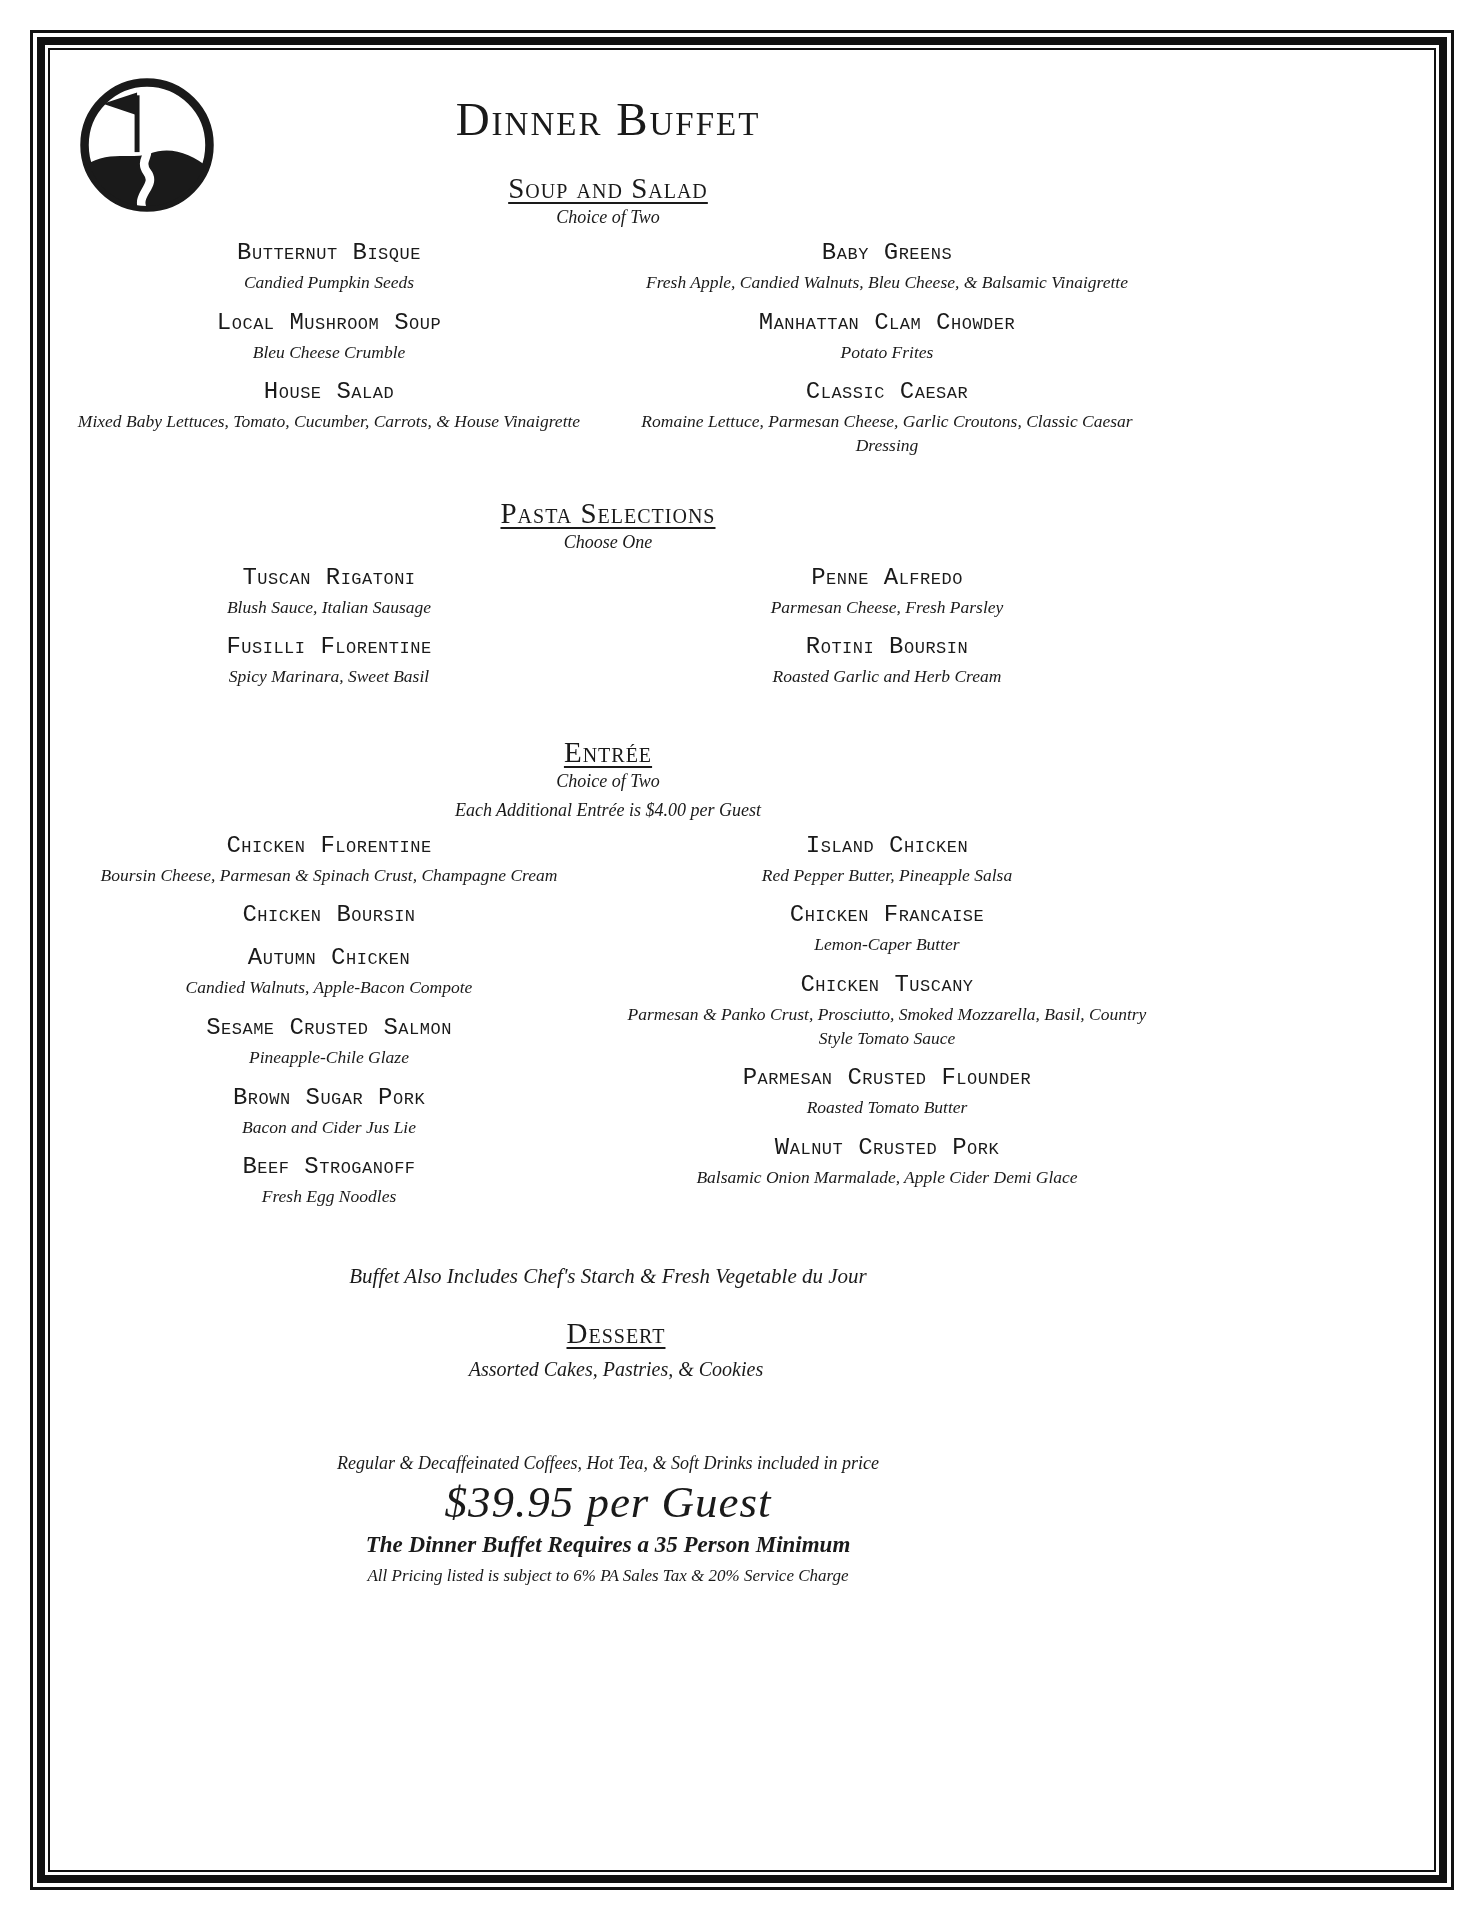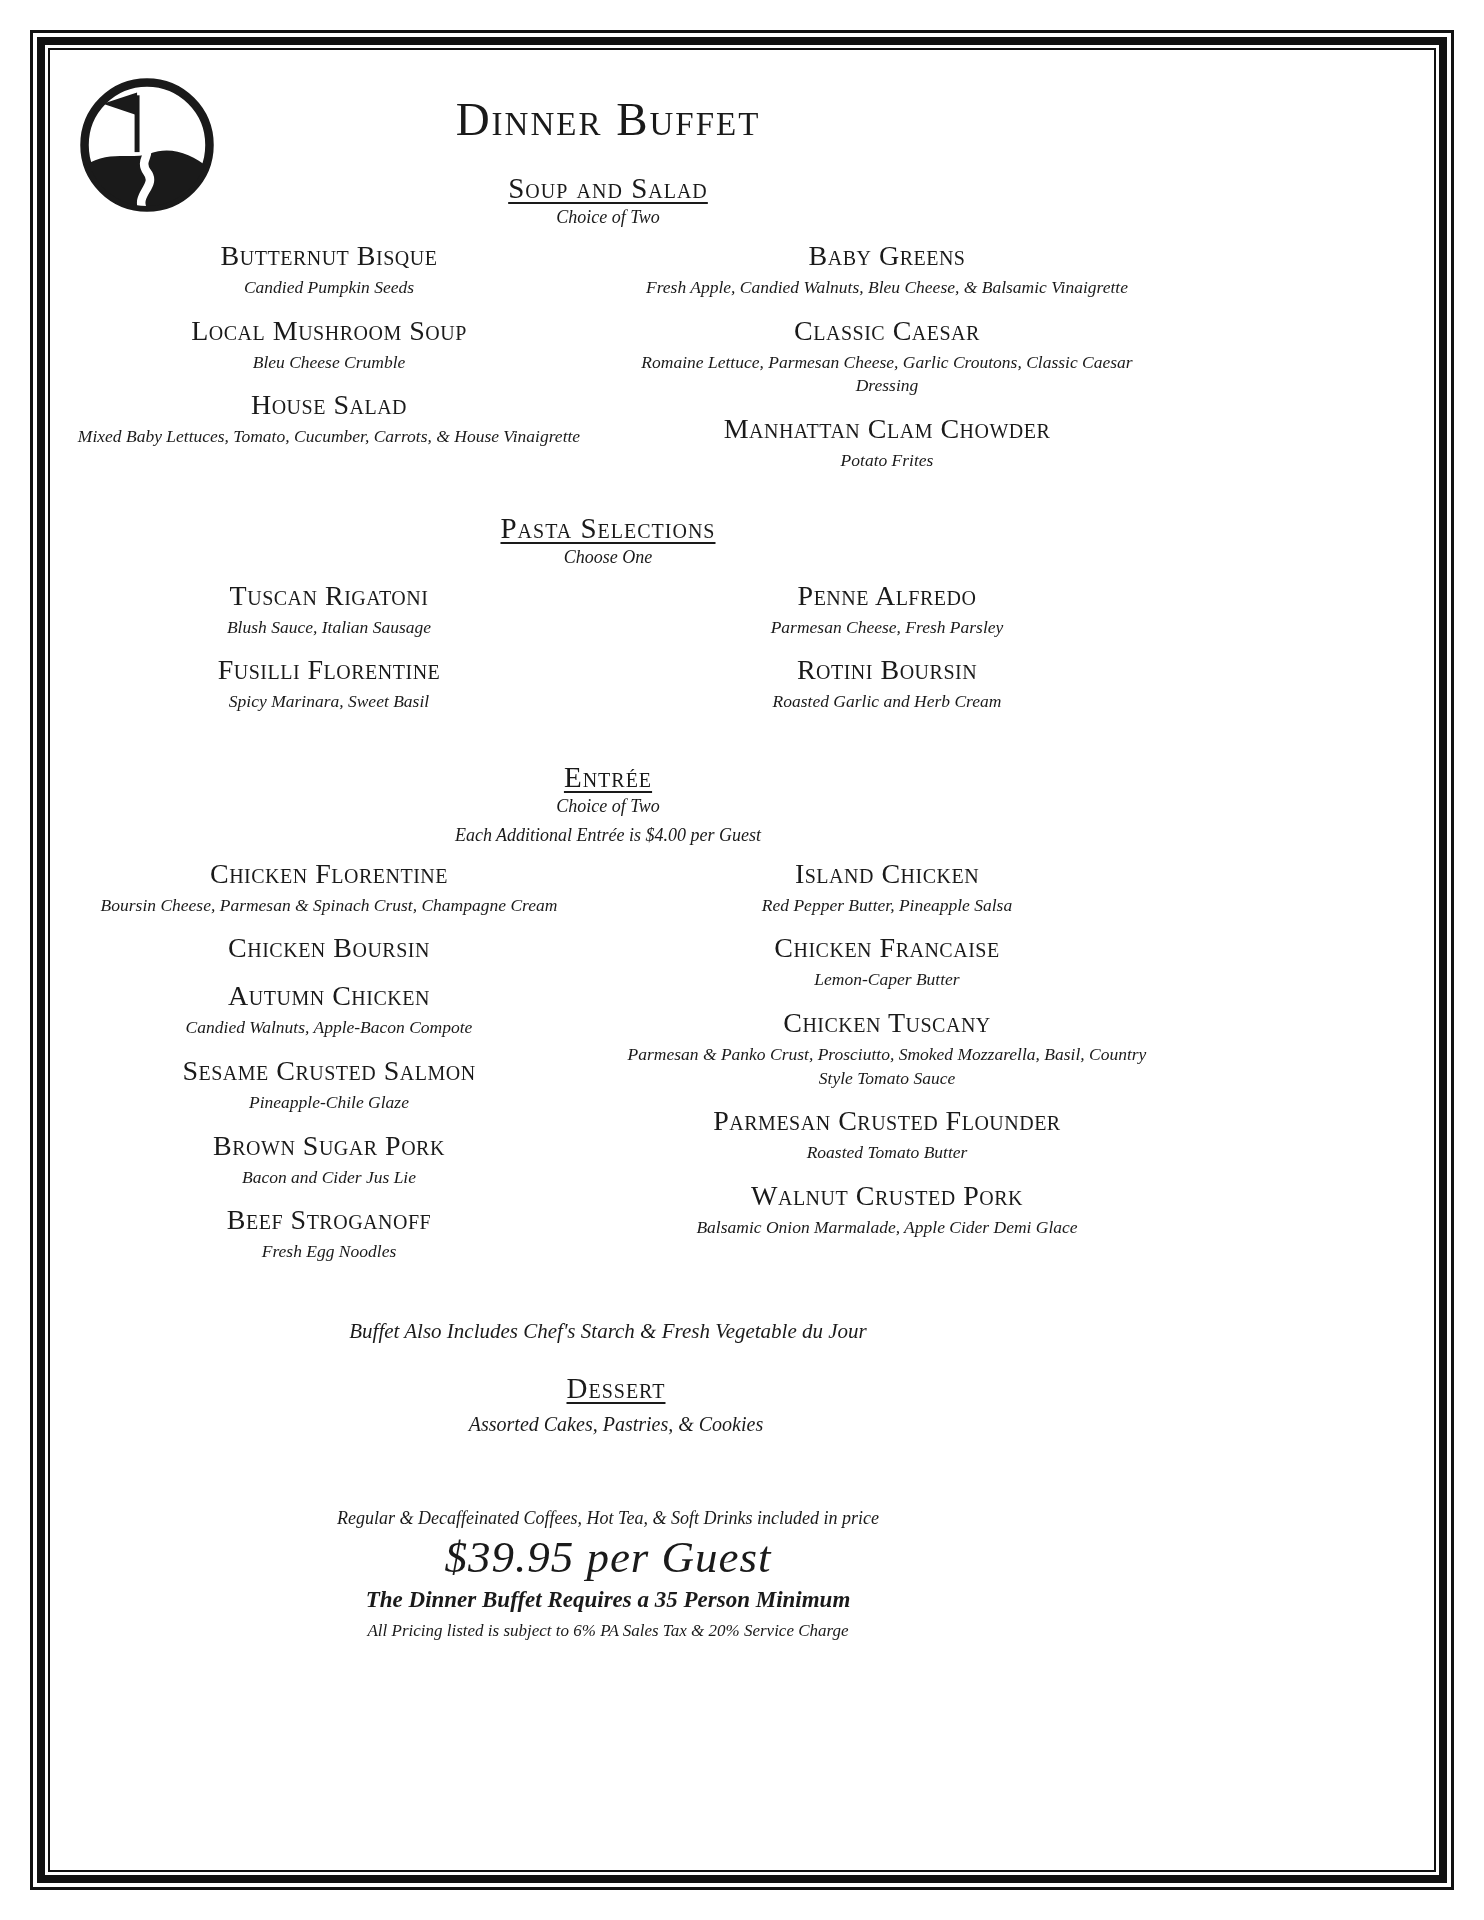--- a/index.html
+++ b/index.html
@@ -36,21 +36,21 @@
   }
   .section-note2 {
     font-style: italic; font-size: 18px; margin-top: 8px;
   }
 
   .cols { display: flex; margin-top: 10px; }
   .col { width: 50%; }
 
   .item { margin-bottom: 13px; }
   .item-name {
-    font-variant: small-caps; font-size: 28px; letter-spacing: 0.5px; line-height: 1.25;
+    font-variant: small-caps; font-size: 24px; letter-spacing: 0.5px; line-height: 1.25; font-family: Liberation Mono, monospace;
   }
   .item-desc {
     font-style: italic; font-size: 17.5px; line-height: 1.35; margin-top: 3px;
     padding: 0 8px;
   }
 
   .sec { margin-top: 26px; }
   .sec-entree { margin-top: 34px; }
 
   .buffet-note {
@@ -115,26 +115,26 @@
             <div class="item-name">House Salad</div>
             <div class="item-desc">Mixed Baby Lettuces, Tomato, Cucumber, Carrots, &amp; House Vinaigrette</div>
           </div>
         </div>
         <div class="col">
           <div class="item">
             <div class="item-name">Baby Greens</div>
             <div class="item-desc">Fresh Apple, Candied Walnuts, Bleu Cheese, &amp; Balsamic Vinaigrette</div>
           </div>
           <div class="item">
+            <div class="item-name">Manhattan Clam Chowder</div>
+            <div class="item-desc">Potato Frites</div>
+          </div>
+          <div class="item">
             <div class="item-name">Classic Caesar</div>
             <div class="item-desc">Romaine Lettuce, Parmesan Cheese, Garlic Croutons, Classic Caesar Dressing</div>
-          </div>
-          <div class="item">
-            <div class="item-name">Manhattan Clam Chowder</div>
-            <div class="item-desc">Potato Frites</div>
           </div>
         </div>
       </div>
     </div>
 
     <div class="sec">
       <div><span class="section-heading">Pasta Selections</span></div>
       <div class="section-note">Choose One</div>
       <div class="cols">
         <div class="col">

